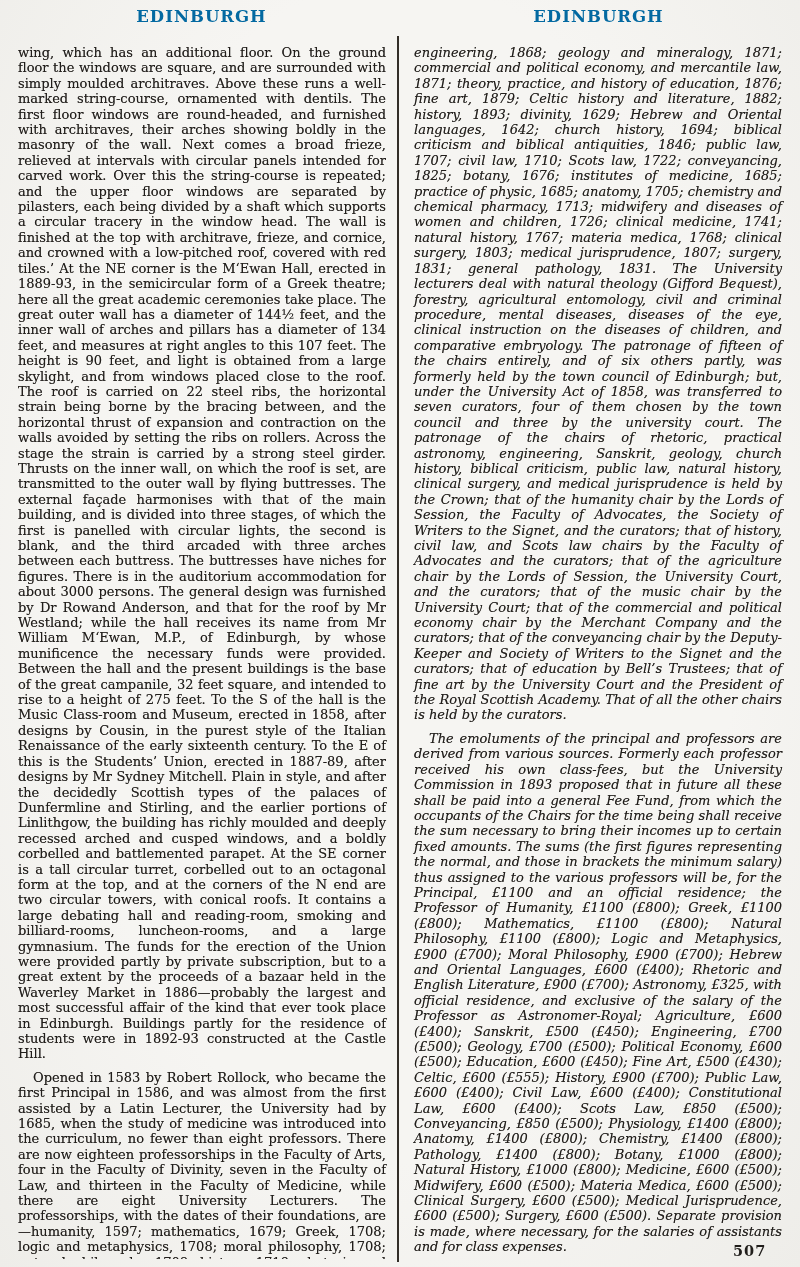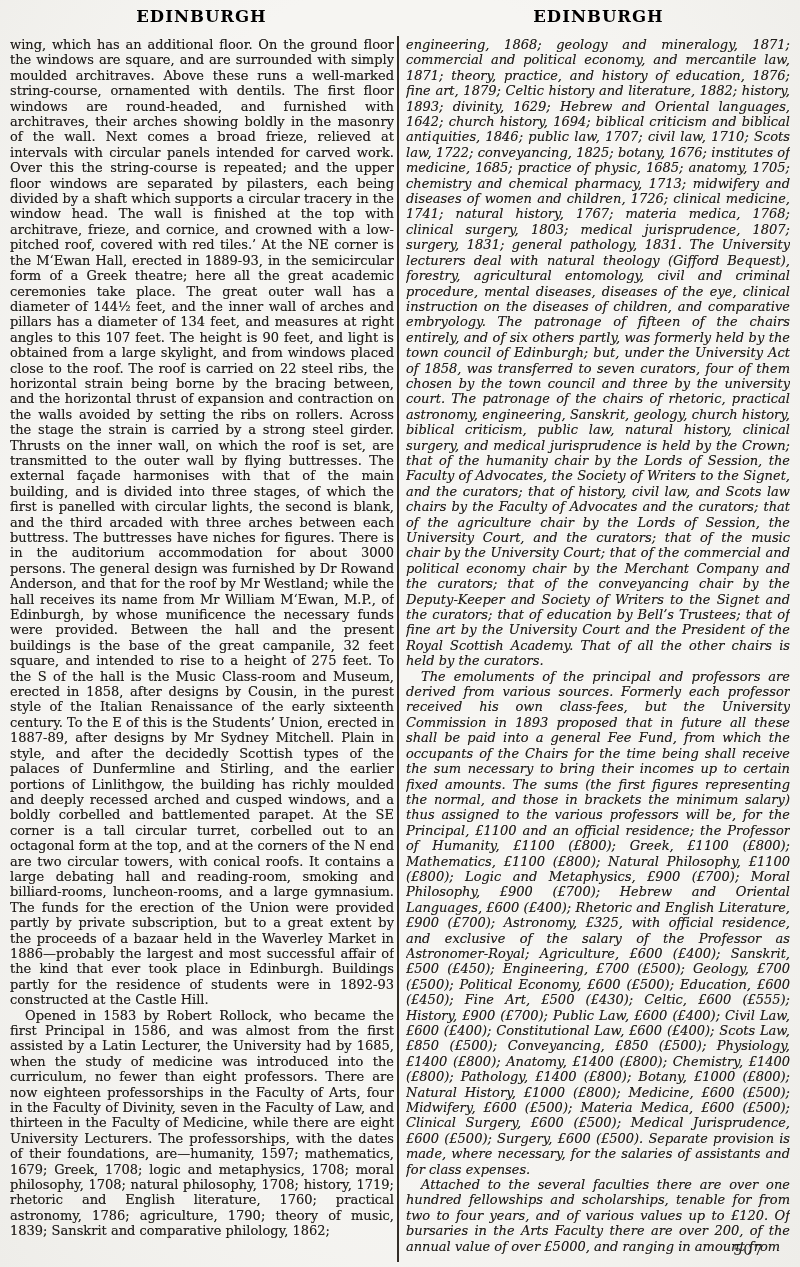--- a/index.html
+++ b/index.html
@@ -16,21 +16,21 @@
     color: #211e1b;
   }
   .running-head {
     position: absolute;
     top: 7px;
     height: 22px;
     text-align: center;
     font-weight: bold;
     font-size: 16.5px;
     letter-spacing: 1px;
-    color: #000000;
+    color: #0369a1;
   }
   .running-head.left  { left: 10px;  width: 383px; }
   .running-head.right { left: 407px; width: 383px; }
 
   .column {
     position: absolute;
     top: 37px;
     width: 384px;
     height: 1222px;
     overflow: hidden;
@@ -38,42 +38,42 @@
     line-height: 15.4px;
     text-align: justify;
     text-justify: inter-word;
     hyphens: none;
     text-shadow: 0 0 0.4px rgba(33,30,27,0.55);
   }
   .column.left  { left: 10px; }
   .column.right { left: 406px; font-style: italic; }
 
   .column p {
-    margin: 0;
+    margin: 8px;
     padding: 0;
   }
   .column p.indent {
     text-indent: 15px;
   }
 
   .column-divider {
     position: absolute;
     left: 397px;
     top: 36px;
     width: 2px;
     height: 1226px;
     background: #332e28;
   }
 
   .page-number {
     position: absolute;
     left: 733px;
     top: 1242px;
     font-size: 14.5px;
-    font-weight: normal;
+    font-weight: bold;
     letter-spacing: 1px;
     color: #211e1b;
   }
 </style>
 </head>
 <body>
 
 <div>
 
   <div class="running-head left">EDINBURGH</div>

